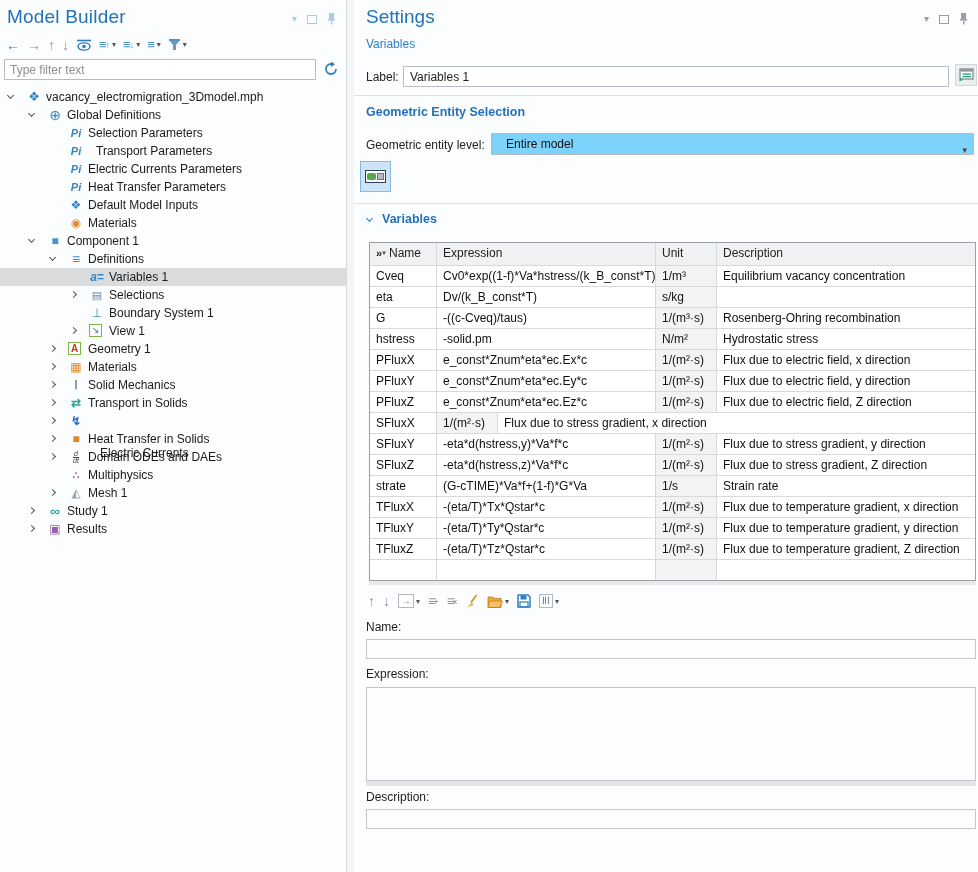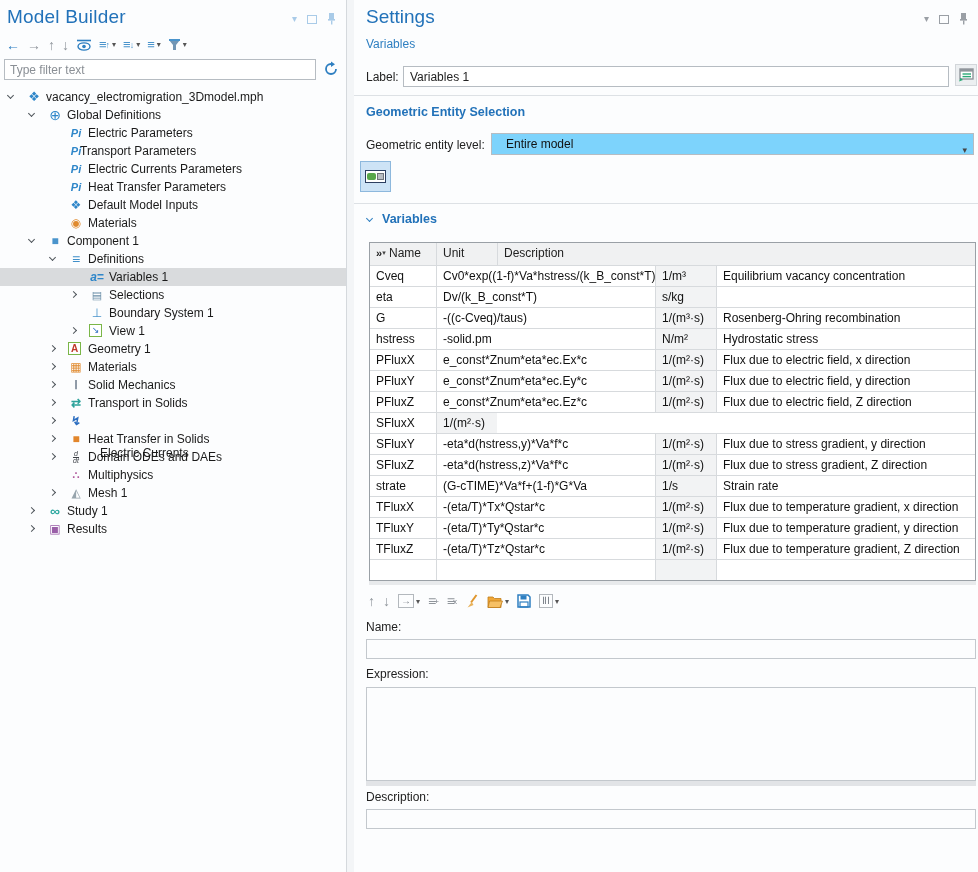--- a/index.html
+++ b/index.html
@@ -162,25 +162,25 @@
           <span class="t-ico" style="left: 26px; color: rgb(46, 134, 201); font-size: 13px;">❖</span>
           <span class="t-lbl" style="left: 46px;">vacancy_electromigration_3Dmodel.mph</span>
         </div>
         <div class="tree-row">
           <span class="chev exp" style="left: 29px;"></span>
           <span class="t-ico" style="left: 47px; color: rgb(46, 134, 201); font-size: 14px;">⊕</span>
           <span class="t-lbl" style="left: 67px;">Global Definitions</span>
         </div>
         <div class="tree-row">
           <span class="t-ico ic-pi" style="left: 68px;">Pi</span>
-          <span class="t-lbl" style="left: 88px;">Electric Parameters</span>
+          <span class="t-lbl" style="left: 88px;">Selection Parameters</span>
         </div>
         <div class="tree-row">
           <span class="t-ico ic-pi" style="left: 68px;">Pi</span>
-          <span class="t-lbl" style="left: 80px;">Transport Parameters</span>
+          <span class="t-lbl" style="left: 96px;">Transport Parameters</span>
         </div>
         <div class="tree-row">
           <span class="t-ico ic-pi" style="left: 68px;">Pi</span>
           <span class="t-lbl" style="left: 88px;">Electric Currents Parameters</span>
         </div>
         <div class="tree-row">
           <span class="t-ico ic-pi" style="left: 68px;">Pi</span>
           <span class="t-lbl" style="left: 88px;">Heat Transfer Parameters</span>
         </div>
         <div class="tree-row">
@@ -320,20 +320,21 @@
         </span>
     </span>
 
     <div class="hdiv" style="top:203px"></div>
     <span class="sec-chev" style="top:216px"></span>
     <div class="sec-title" style="top:212px; left:28px">Variables</div>
 
     <div class="vtable" id="vtable">
         <div class="trow head">
           <div class="tcell c-name"><span class="hdr-more">»</span><span class="hdr-caret">▾</span> <span>Name</span></div>
+          <div class="tcell c-expr"><span>Expression</span></div>
           <div class="tcell c-unit"><span>Unit</span></div>
           <div class="tcell c-desc"><span>Description</span></div>
         </div>
         <div class="trow">
           <div class="tcell c-name">Cveq</div>
           <div class="tcell c-expr">Cv0*exp((1-f)*Va*hstress/(k_B_const*T))</div>
           <div class="tcell c-unit">1/m³</div>
           <div class="tcell c-desc">Equilibrium vacancy concentration</div>
         </div>
         <div class="trow">
@@ -368,20 +369,21 @@
         </div>
         <div class="trow">
           <div class="tcell c-name">PFluxZ</div>
           <div class="tcell c-expr">e_const*Znum*eta*ec.Ez*c</div>
           <div class="tcell c-unit">1/(m²·s)</div>
           <div class="tcell c-desc">Flux due to electric field, Z direction</div>
         </div>
         <div class="trow">
           <div class="tcell c-name">SFluxX</div>
           <div class="tcell c-unit">1/(m²·s)</div>
+          <div class="tcell c-desc">Flux due to stress gradient, x direction</div>
         </div>
         <div class="trow">
           <div class="tcell c-name">SFluxY</div>
           <div class="tcell c-expr">-eta*d(hstress,y)*Va*f*c</div>
           <div class="tcell c-unit">1/(m²·s)</div>
           <div class="tcell c-desc">Flux due to stress gradient, y direction</div>
         </div>
         <div class="trow">
           <div class="tcell c-name">SFluxZ</div>
           <div class="tcell c-expr">-eta*d(hstress,z)*Va*f*c</div>

